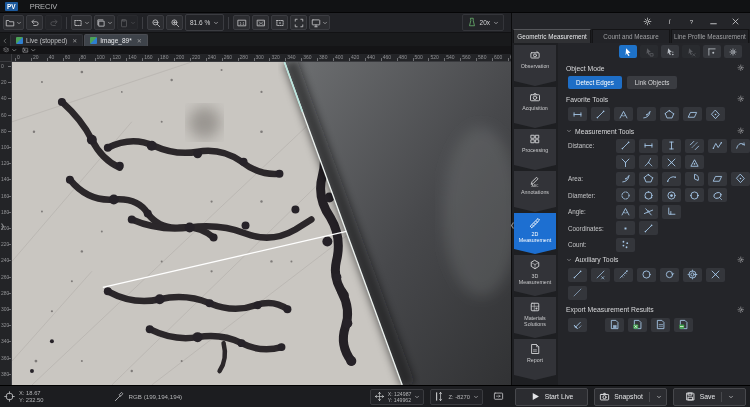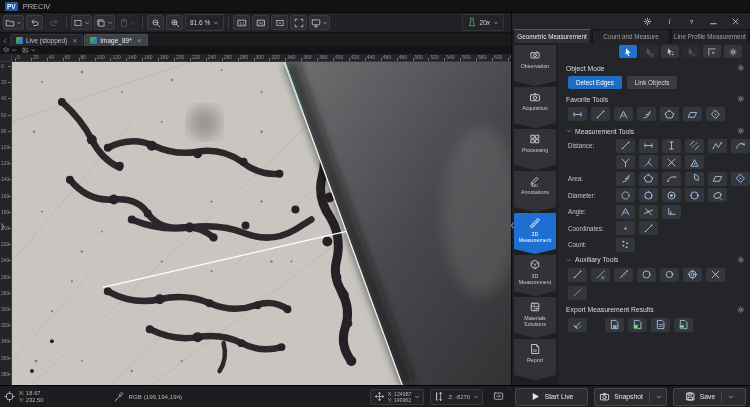--- a/index.html
+++ b/index.html
@@ -5,21 +5,21 @@
   html,body{margin:0;padding:0}
   body{width:750px;height:407px;background:#19191b;font-family:"Liberation Sans",sans-serif;
        color:#c9cacc;overflow:hidden;display:flex;flex-direction:column;user-select:none}
   svg.ic{stroke:currentColor;fill:none;stroke-width:1.3;stroke-linecap:round;stroke-linejoin:round;
          width:10px;height:10px;flex:0 0 auto}
   svg.ic.chev{width:6px;height:6px;stroke-width:1.6}
   svg.ic.mid{width:11px;height:11px}
 
   
   .titlebar{height:13px;flex:0 0 13px;background:#111214;display:flex;align-items:center;
-            padding:0 5px;gap:5px;border-bottom:1px solid #050506;box-sizing:border-box}
+            padding:0 5px;gap:12px;border-bottom:1px solid #050506;box-sizing:border-box}
   .logo{background:#1c5a9e;color:#fff;font-size:6.5px;font-weight:bold;padding:0 2px;height:9px;
         line-height:9px;border-radius:1px}
   .app-title{font-size:7.5px;color:#b7b8ba}
 
   .main{flex:1;display:flex;min-height:0;position:relative}
 
   
   .viewer-col{width:512px;flex:0 0 512px;display:flex;flex-direction:column;min-height:0;
               border-right:1px solid #0b0b0c;box-sizing:border-box;background:#1c1d1f}
   .toolbar{height:19px;flex:0 0 19px;background:#212226;display:flex;align-items:center;

